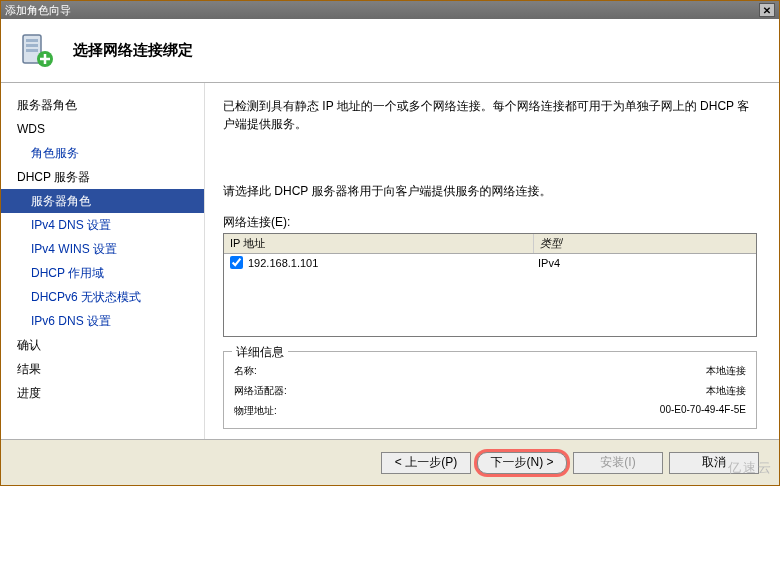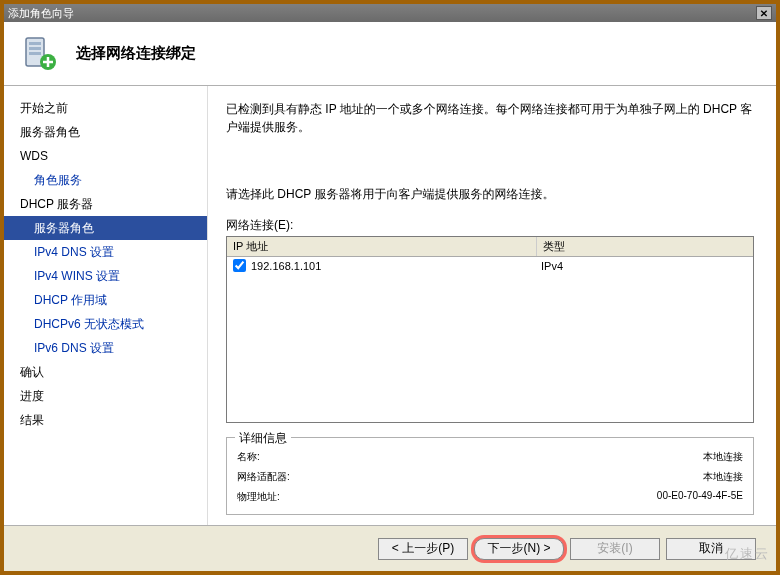--- a/index.html
+++ b/index.html
@@ -1,37 +1,37 @@
 <!DOCTYPE html>
 <html><head>
 <meta charset="utf-8">
 <style>
   * { box-sizing: border-box; }
   body { margin: 0; font-family: "Microsoft YaHei", SimSun, Arial, sans-serif; font-size: 12px; background: #fff; color: #000; }
-  .window { width: 780px; height: 575px; border: 4px solid #a16207; background: #4c1d95; position: relative; }
+  .window { width: 780px; height: 486px; border: 1px solid #a16207; background: #4c1d95; position: relative; }
   .titlebar { height: 18px; background: linear-gradient(#7f7f7f,#6a6a6a); color: #fff; display: flex; align-items: center; padding: 0 4px; font-size: 11px; }
   .titlebar .spacer { flex: 1; }
   .titlebar .close { width: 16px; height: 14px; background: #c0c0c0; border: 1px solid #555; display:flex; align-items:center; justify-content:center; font-size:10px; font-weight:bold; color:#000; }
   .header { height: 64px; background: #fff; border-bottom: 1px solid #b0b0b0; display:flex; align-items:center; padding-left: 16px; }
   .header-icon { width: 40px; height: 40px; margin-right: 16px; position: relative; }
   .header-icon svg { width: 40px; height: 40px; }
   .header-title { font-size: 15px; font-weight: bold; }
   .body { display:flex; height: calc(100% - 18px - 64px - 46px); background: #fff; }
   .sidebar { width: 204px; border-right: 1px solid #ddd; padding-top: 10px; background:#fff; }
   .nav-item { padding: 4px 8px 4px 16px; cursor: default; font-size: 12px; line-height: 16px; }
   .nav-item.sub-link { padding-left: 30px; color: #0033aa; }
   .nav-item.selected { background: #2b4f9e; color: #fff; }
   .main { flex:1; padding: 14px 22px 10px 18px; display:flex; flex-direction:column; }
   .desc-text { line-height: 18px; margin-bottom: 10px; }
   .instr-text { margin-bottom: 14px; margin-top: 40px; }
   .listlabel { margin-bottom: 2px; }
   .listview { border: 1px solid #7a7a7a; height: 220px; background: #fff; display:flex; flex-direction:column; }
   .lv-header { display:flex; background: #ece9d8; border-bottom: 1px solid #aaa; font-size: 11px; }
   .lv-col1 { width: 310px; border-right: 1px solid #ccc; padding: 2px 6px; }
-  .lv-col2 { flex:1; padding: 2px 6px; }
+  .lv-col2 { flex:1; padding: 2px 6px; font-style: italic; }
   .lv-row { display:flex; padding: 2px 4px; align-items:center; font-size: 11px; }
   .lv-row .chk { width: 16px; display:flex; justify-content:center; }
   .lv-row .c1 { width: 294px; padding-left: 4px; }
   .lv-row .c2 { flex:1; }
   .details { border: 1px solid #b0b0b0; margin-top: 14px; padding: 6px 10px 10px 10px; position:relative; }
   .details::before { content: attr(data-legend); position:absolute; top:-8px; left:8px; background:#fff; padding:0 4px; font-size:12px; }
   .details-row { display:flex; margin-top: 6px; font-size: 10px; justify-content: space-between; }
   .details-row .lbl { width: 200px; }
   .footer { height: 46px; border-top: 1px solid #b0b0b0; display:flex; align-items:center; justify-content:flex-end; padding-right: 20px; gap: 6px; background:#ece9d8; }
   .btn { height: 22px; min-width: 90px; border: 1px solid #888; background: #eee; font-size: 12px; display:inline-flex; align-items:center; justify-content:center; padding: 0 8px; }
@@ -59,34 +59,33 @@
         <rect x="9" y="18" width="12" height="3" fill="#9fb4cc"></rect>
         <circle cx="28" cy="28" r="8" fill="#3cb043"></circle>
         <path d="M28 23v10M23 28h10" stroke="#fff" stroke-width="2.5"></path>
       </svg>
     </span>
     <span class="header-title">选择网络连接绑定</span>
   </div>
 
   <div class="body">
     <div class="sidebar" id="sidebar">
-        <div class="nav-item">开始之前</div>
         <div class="nav-item">服务器角色</div>
         <div class="nav-item">WDS</div>
         <div class="nav-item sub-link">角色服务</div>
         <div class="nav-item">DHCP 服务器</div>
         <div class="nav-item sub-link selected">服务器角色</div>
         <div class="nav-item sub-link">IPv4 DNS 设置</div>
         <div class="nav-item sub-link">IPv4 WINS 设置</div>
         <div class="nav-item sub-link">DHCP 作用域</div>
         <div class="nav-item sub-link">DHCPv6 无状态模式</div>
         <div class="nav-item sub-link">IPv6 DNS 设置</div>
         <div class="nav-item">确认</div>
+        <div class="nav-item">结果</div>
         <div class="nav-item">进度</div>
-        <div class="nav-item">结果</div>
       </div>
 
     <div class="main">
       <div class="desc-text">已检测到具有静态 IP 地址的一个或多个网络连接。每个网络连接都可用于为单独子网上的 DHCP 客户端提供服务。</div>
       <div class="instr-text">请选择此 DHCP 服务器将用于向客户端提供服务的网络连接。</div>
       <div class="listlabel">网络连接(E):</div>
       <div class="listview">
         <div class="lv-header">
           <div class="lv-col1">IP 地址</div>
           <div class="lv-col2">类型</div>

